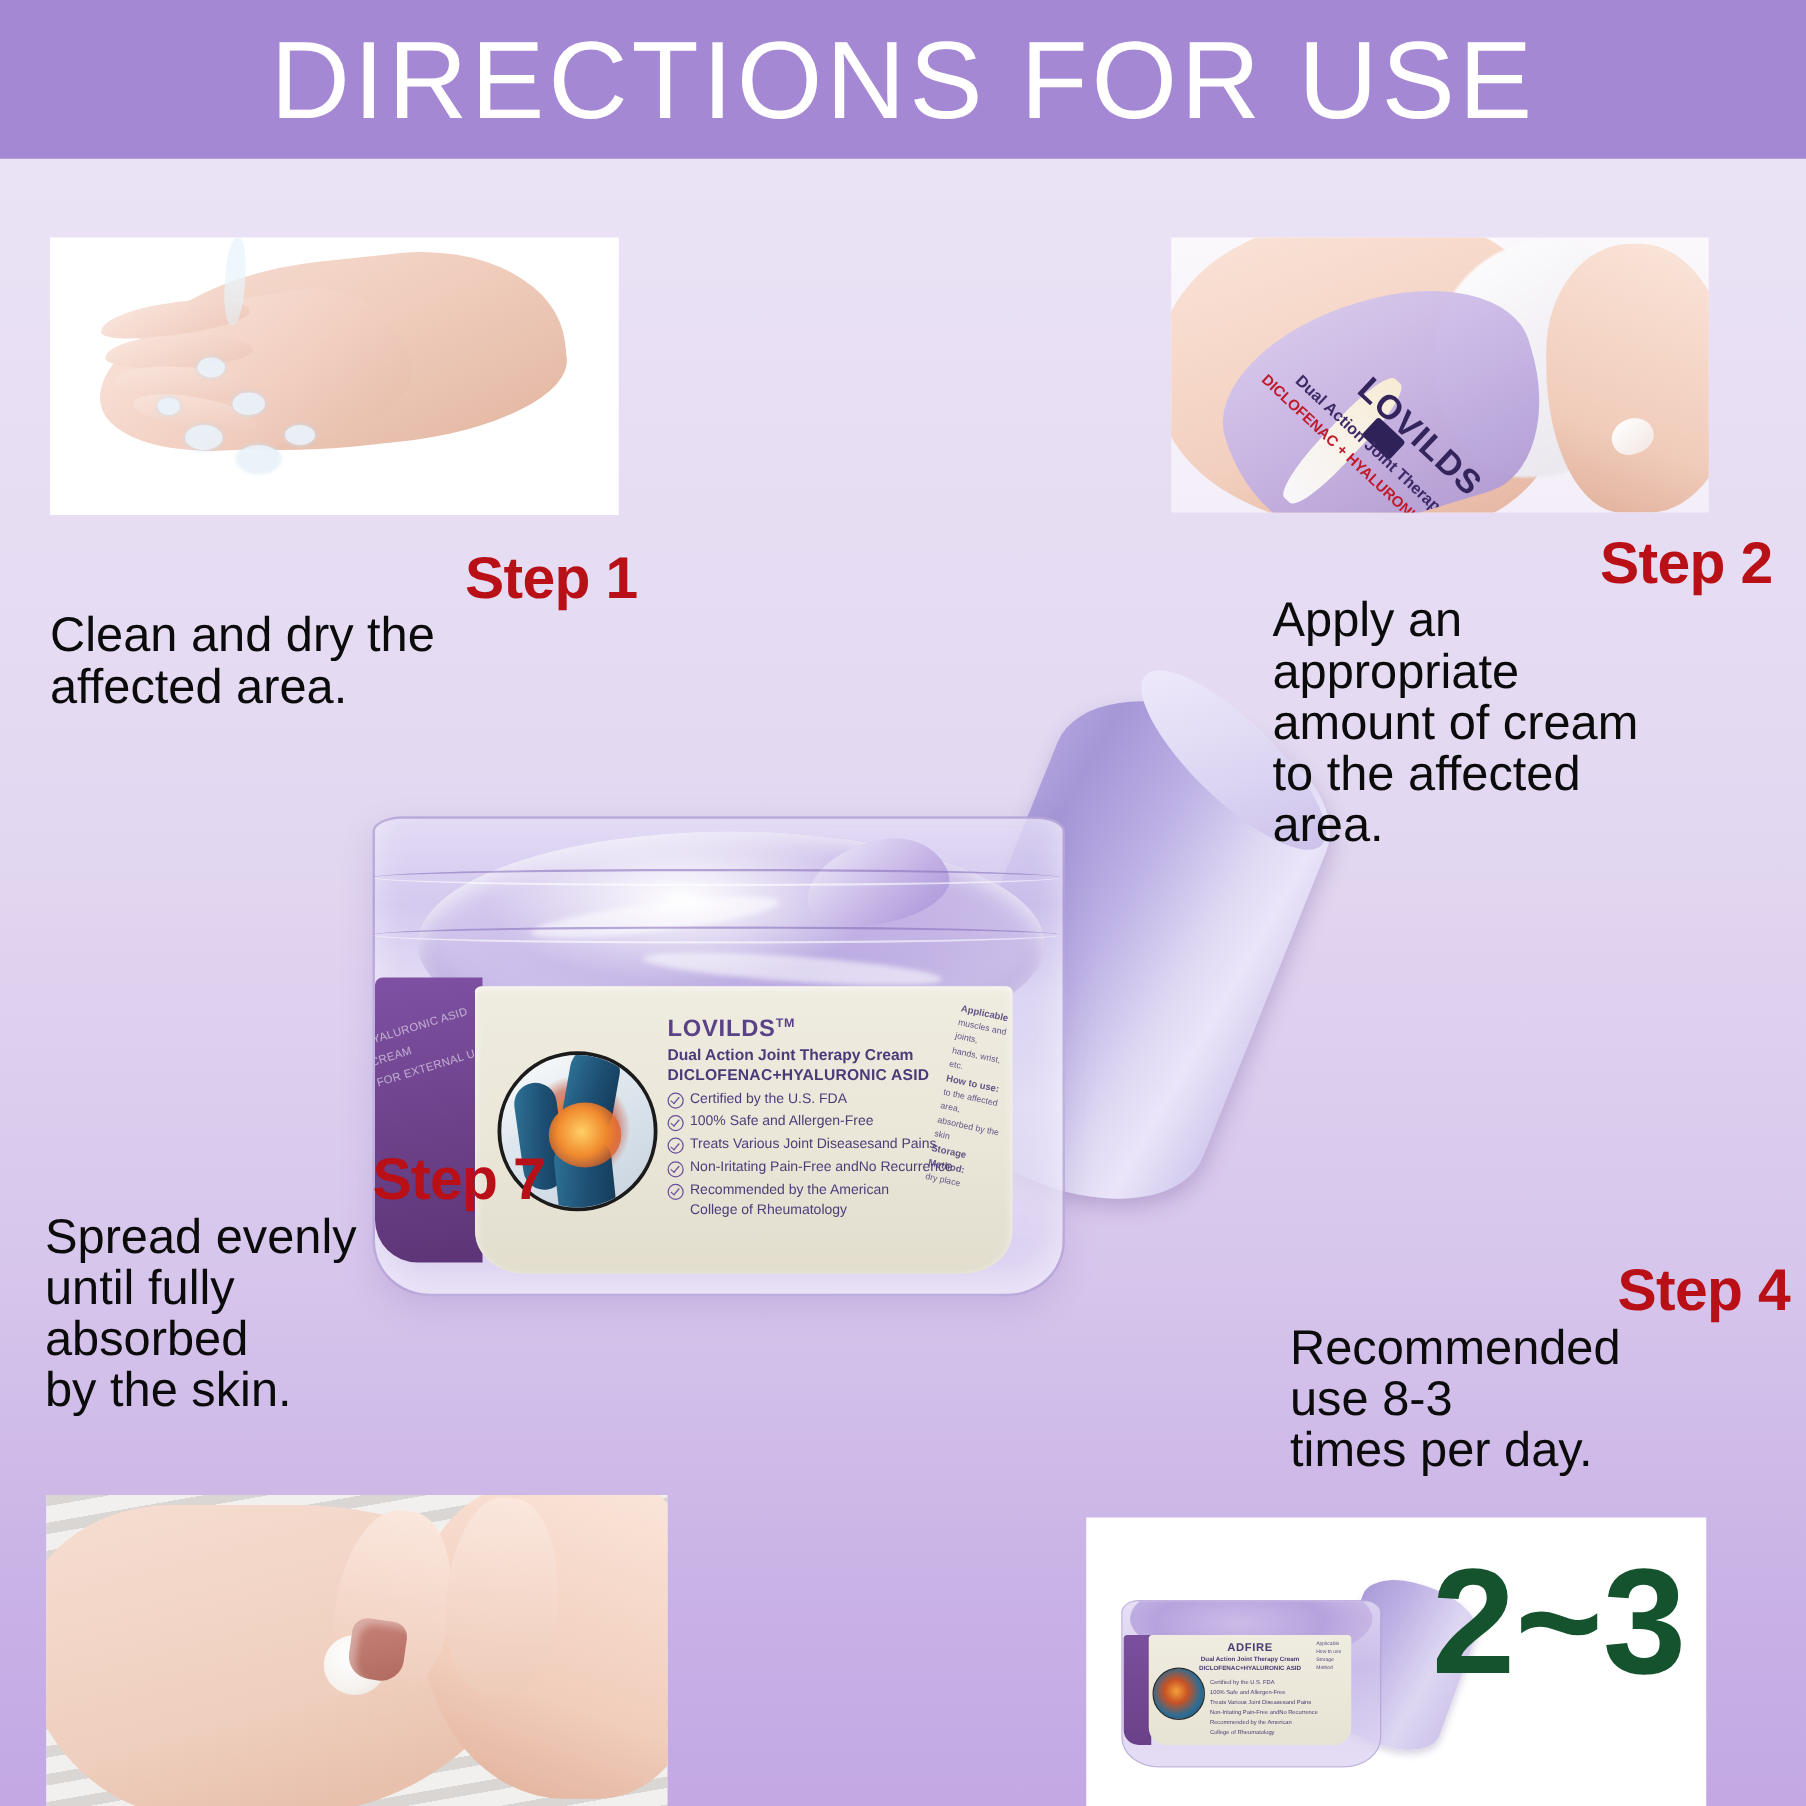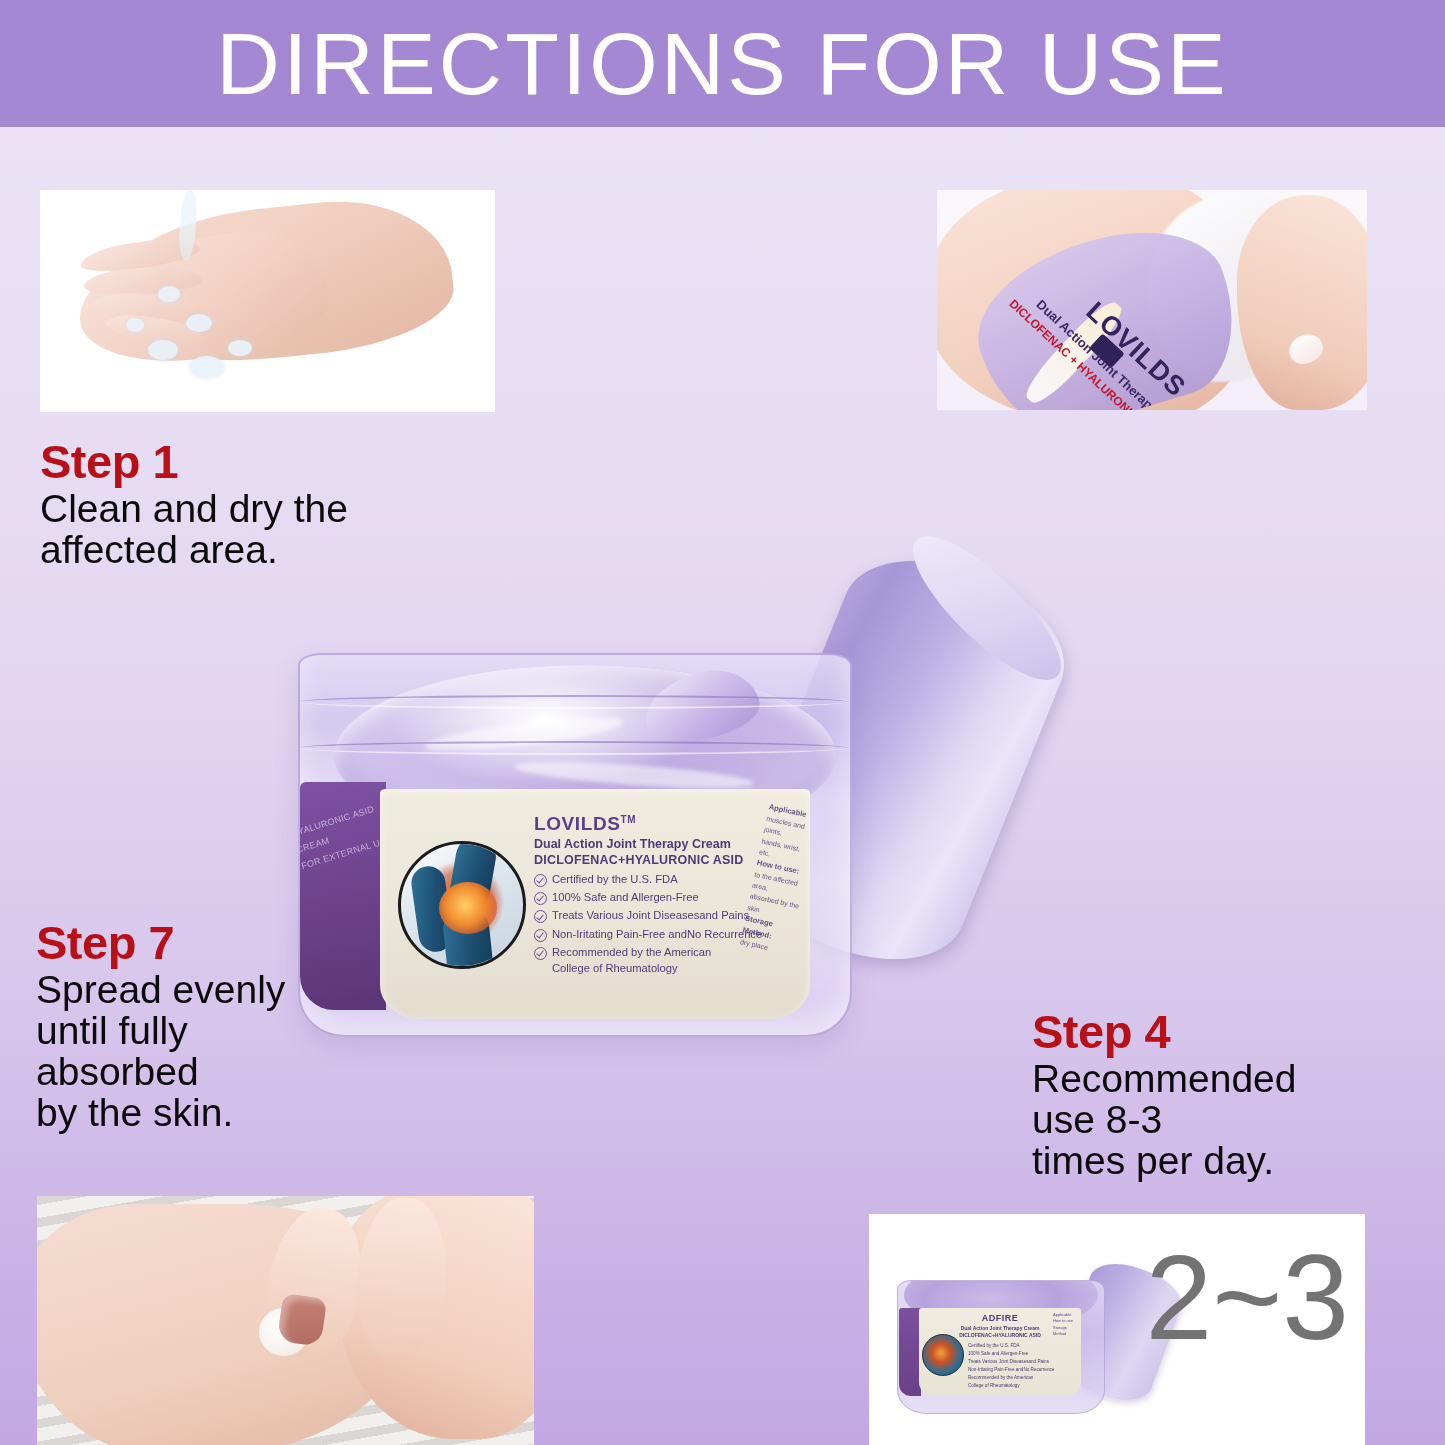--- a/index.html
+++ b/index.html
@@ -251,22 +251,22 @@
     width: 496px;
     height: 231px;
     background: #ffffff;
     margin-top: 28px;
   }
   .ph4-ratio {
     position: absolute;
     right: 16px;
     top: 8px;
     font-size: 120px;
-    color: #737373;
-    font-weight: 400;
+    color: #14532d;
+    font-weight: 700;
     line-height: 1.25;
     font-family: "Liberation Sans", sans-serif;
   }
 
   
   .mini-jar {
     position: absolute;
     left: 28px;
     top: 32px;
     width: 206px;
@@ -339,20 +339,21 @@
   
   .step-block { position: absolute; }
   .step-label {
     color: #b90f16;
     font-weight: bold;
     font-size: 47px;
     line-height: 1.06;
     letter-spacing: -0.5px;
     margin: 0 0 2px 0;
     font-family: "Liberation Sans", sans-serif;
+    text-align: right;
   }
   .step-body {
     color: #0b0b0b;
     font-size: 39px;
     line-height: 1.05;
     font-weight: 400;
     margin: 0;
     font-family: "Liberation Sans", sans-serif;
     white-space: pre-line;
   }
@@ -604,20 +605,28 @@
       <div class="ph2-jar-txt ph2-red">DICLOFENAC + HYALURONIC ASID</div>
     </div>
   </div>
 
   <div class="step-block z-text" id="step1-text">
     <div class="step-label">Step 1</div>
     <div class="step-body">Clean and dry the
 affected area.</div>
   </div>
 
+  <div class="step-block z-text" id="step2-text">
+    <div class="step-label">Step 2</div>
+    <div class="step-body">Apply an
+appropriate
+amount of cream
+to the affected
+area.</div>
+  </div>
 
   <div class="step-block z-text" id="step3-text">
     <div class="step-label">Step 7</div>
     <div class="step-body">Spread evenly
 until fully
 absorbed
 by the skin.</div>
   </div>
 
   <div class="step-block z-text" id="step4-text">

